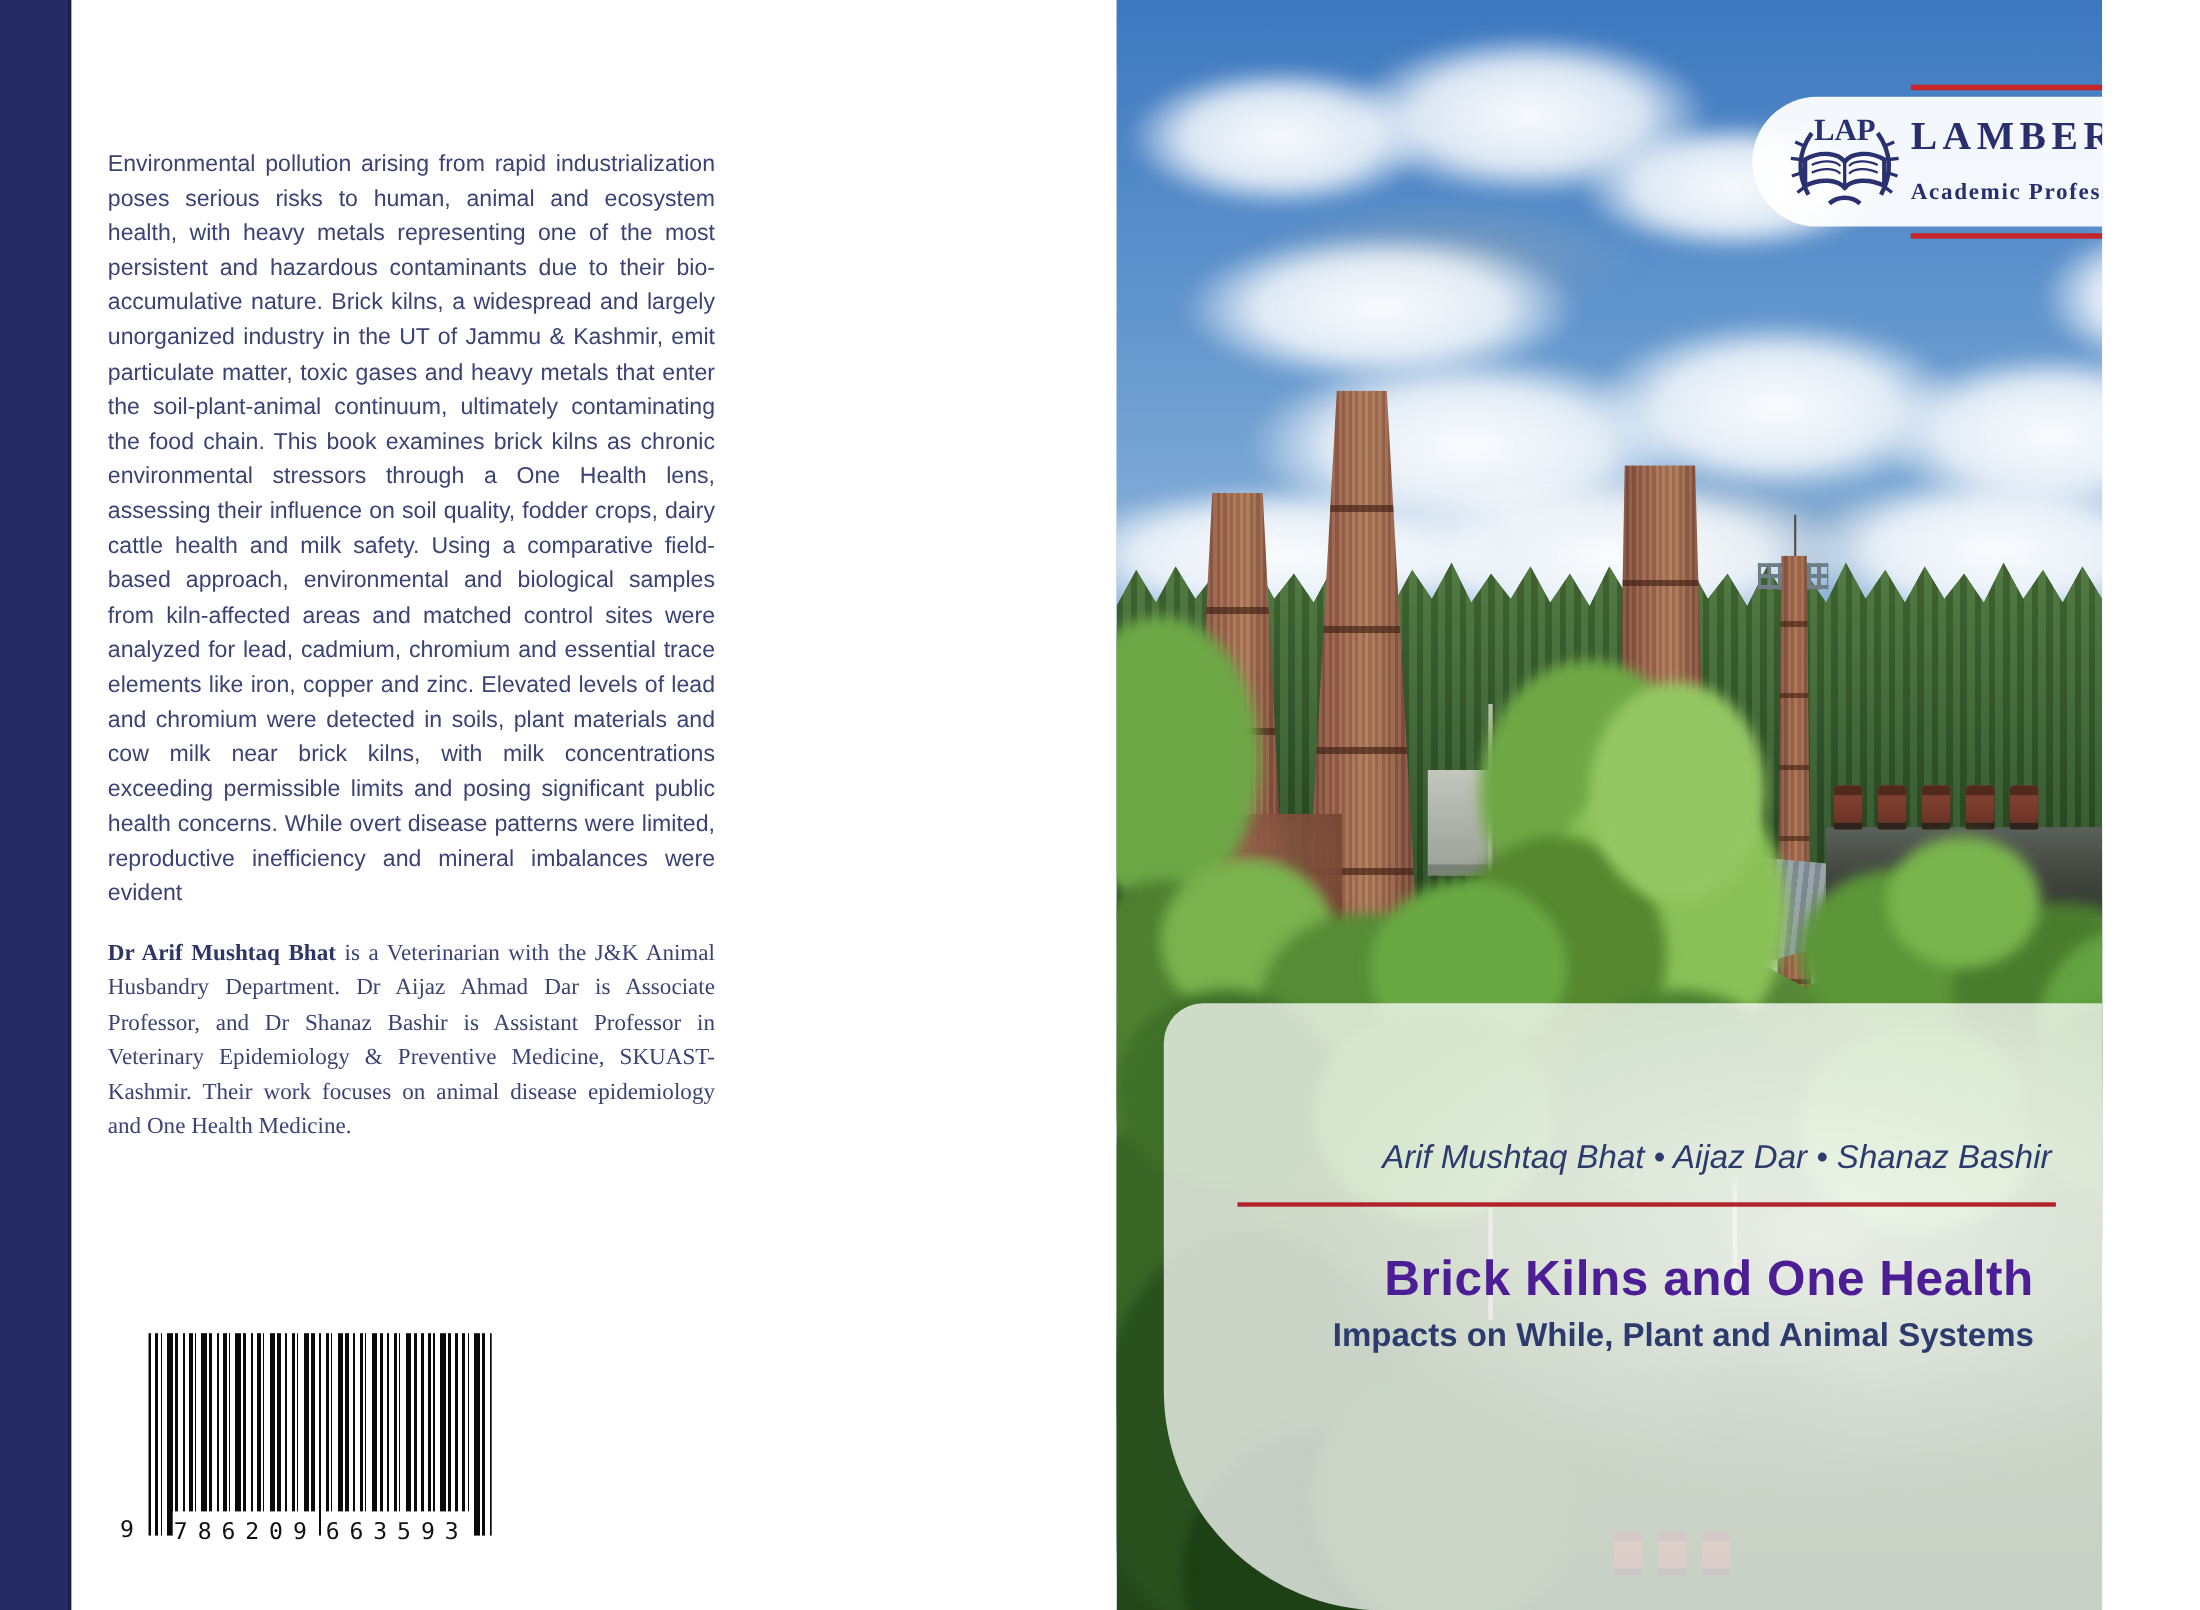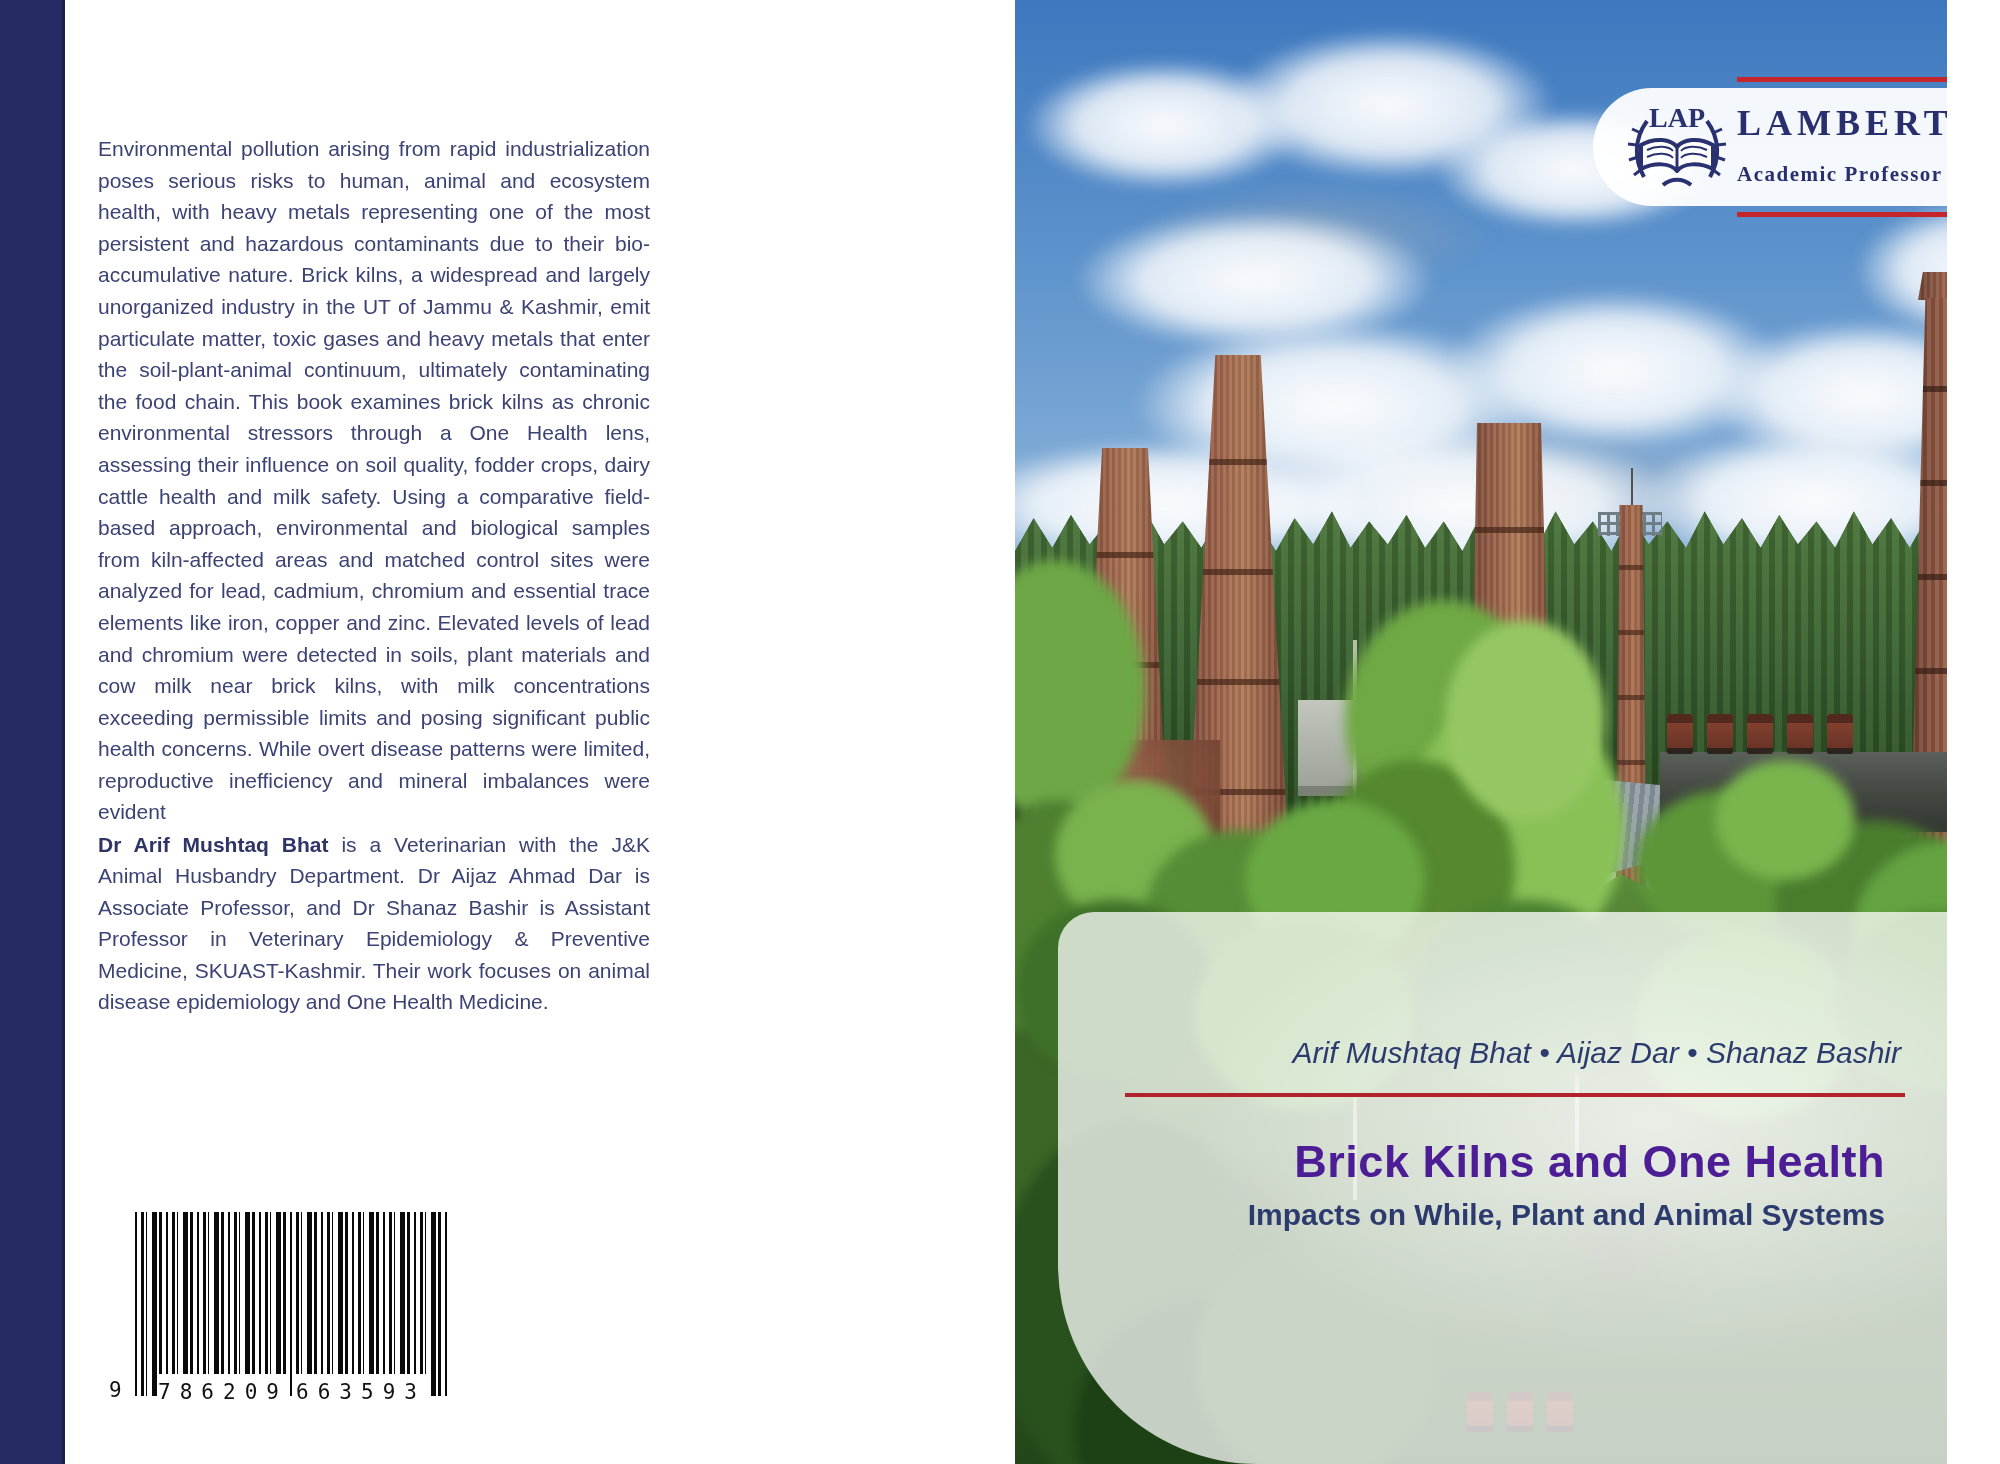--- a/index.html
+++ b/index.html
@@ -1,33 +1,33 @@
 <!DOCTYPE html>
 <html><head>
 <meta charset="utf-8">
 <style>
   html,body{margin:0;padding:0;background:#777;}
   .spread{position:relative;width:2000px;height:1464px;overflow:hidden;background:#fff;font-family:"Liberation Sans",sans-serif;}
   
   .spine-strip{position:absolute;left:0;top:0;width:62px;height:100%;background:#262c63;border-right:3px solid #1a2048;}
   .back{position:absolute;left:65px;top:0;width:950px;height:100%;background:#fff;}
   .desc{position:absolute;left:33px;top:112px;width:552px;font-size:21px;line-height:31.6px;text-align:justify;color:#3c4274;}
-  .bio{position:absolute;left:33px;top:808px;width:552px;font-size:21px;line-height:31.4px;text-align:justify;color:#3c4274;}
+  .bio{position:absolute;left:33px;top:830px;width:552px;font-size:21px;line-height:31.4px;text-align:justify;color:#3c4274;font-family:Liberation Serif, serif;}
   .bio b{color:#2e3566;}
   
   .barcode{position:absolute;left:40px;top:1200px;width:356px;height:214px;background:#fff;}
   .bc-bars{position:absolute;left:30px;top:12px;width:312px;height:184px;
     background:repeating-linear-gradient(90deg,#0a0a0a 0 2px,#fff 2px 6px,#0a0a0a 6px 9px,#fff 9px 11px,#0a0a0a 11px 12px,#fff 12px 17px,#0a0a0a 17px 22px,#fff 22px 24px,#0a0a0a 24px 27px,#fff 27px 31px);}
   .bc-strip{position:absolute;bottom:10px;height:30px;background:#fff;display:flex;align-items:flex-end;justify-content:center;
     font-family:"DejaVu Sans Mono",monospace;font-size:21px;color:#111;letter-spacing:9px;}
   .bc-strip.left{left:52px;width:132px;}
   .bc-strip.right{left:190px;width:132px;}
   .bc-prefix{position:absolute;left:4px;bottom:12px;font-family:"DejaVu Sans Mono",monospace;font-size:21px;color:#111;}
   
-  .front{position:absolute;left:1015px;top:0;width:896px;height:1464px;overflow:hidden;background:#9fc0dd;padding-left:36px;}
+  .front{position:absolute;left:1015px;top:0;width:896px;height:1464px;overflow:hidden;background:#9fc0dd;}
   .sky{position:absolute;inset:0;background:linear-gradient(180deg,#3d78bf 0%,#5e93cc 18%,#86afd8 35%,#b3cde5 52%,#d3e1ee 60%,#dfe8f0 66%);}
   .cloud{position:absolute;border-radius:50%;filter:blur(7px);background:radial-gradient(closest-side,rgba(255,255,255,.97),rgba(255,255,255,.8) 62%,rgba(255,255,255,0));}
   .cloud.gray{background:radial-gradient(closest-side,rgba(150,168,186,.6),rgba(150,168,186,0));}
   .forest{position:absolute;left:0;top:505px;width:100%;height:330px;
     background:linear-gradient(180deg,#4a7439 0%,#3a6230 45%,#27491f 100%),#355c2b;
     background-blend-mode:normal;
     clip-path:polygon(0 14%,2% 4%,4% 13%,6% 3%,8% 12%,10% 5%,12% 14%,14% 2%,16% 12%,18% 5%,20% 13%,22% 3%,24% 12%,26% 5%,28% 14%,30% 4%,32% 12%,34% 2%,36% 13%,38% 5%,40% 12%,42% 3%,44% 13%,46% 5%,48% 14%,50% 3%,52% 12%,54% 5%,56% 13%,58% 2%,60% 12%,62% 5%,64% 14%,66% 3%,68% 12%,70% 5%,72% 13%,74% 2%,76% 12%,78% 4%,80% 13%,82% 3%,84% 12%,86% 5%,88% 13%,90% 2%,92% 12%,94% 4%,96% 13%,98% 3%,100% 12%,100% 100%,0 100%);}
   .forest::after{content:"";position:absolute;inset:0;background:repeating-linear-gradient(90deg,rgba(0,0,0,.14) 0 6px,rgba(255,255,255,.05) 6px 13px);}
   .chimney{position:absolute;
     background-image:

